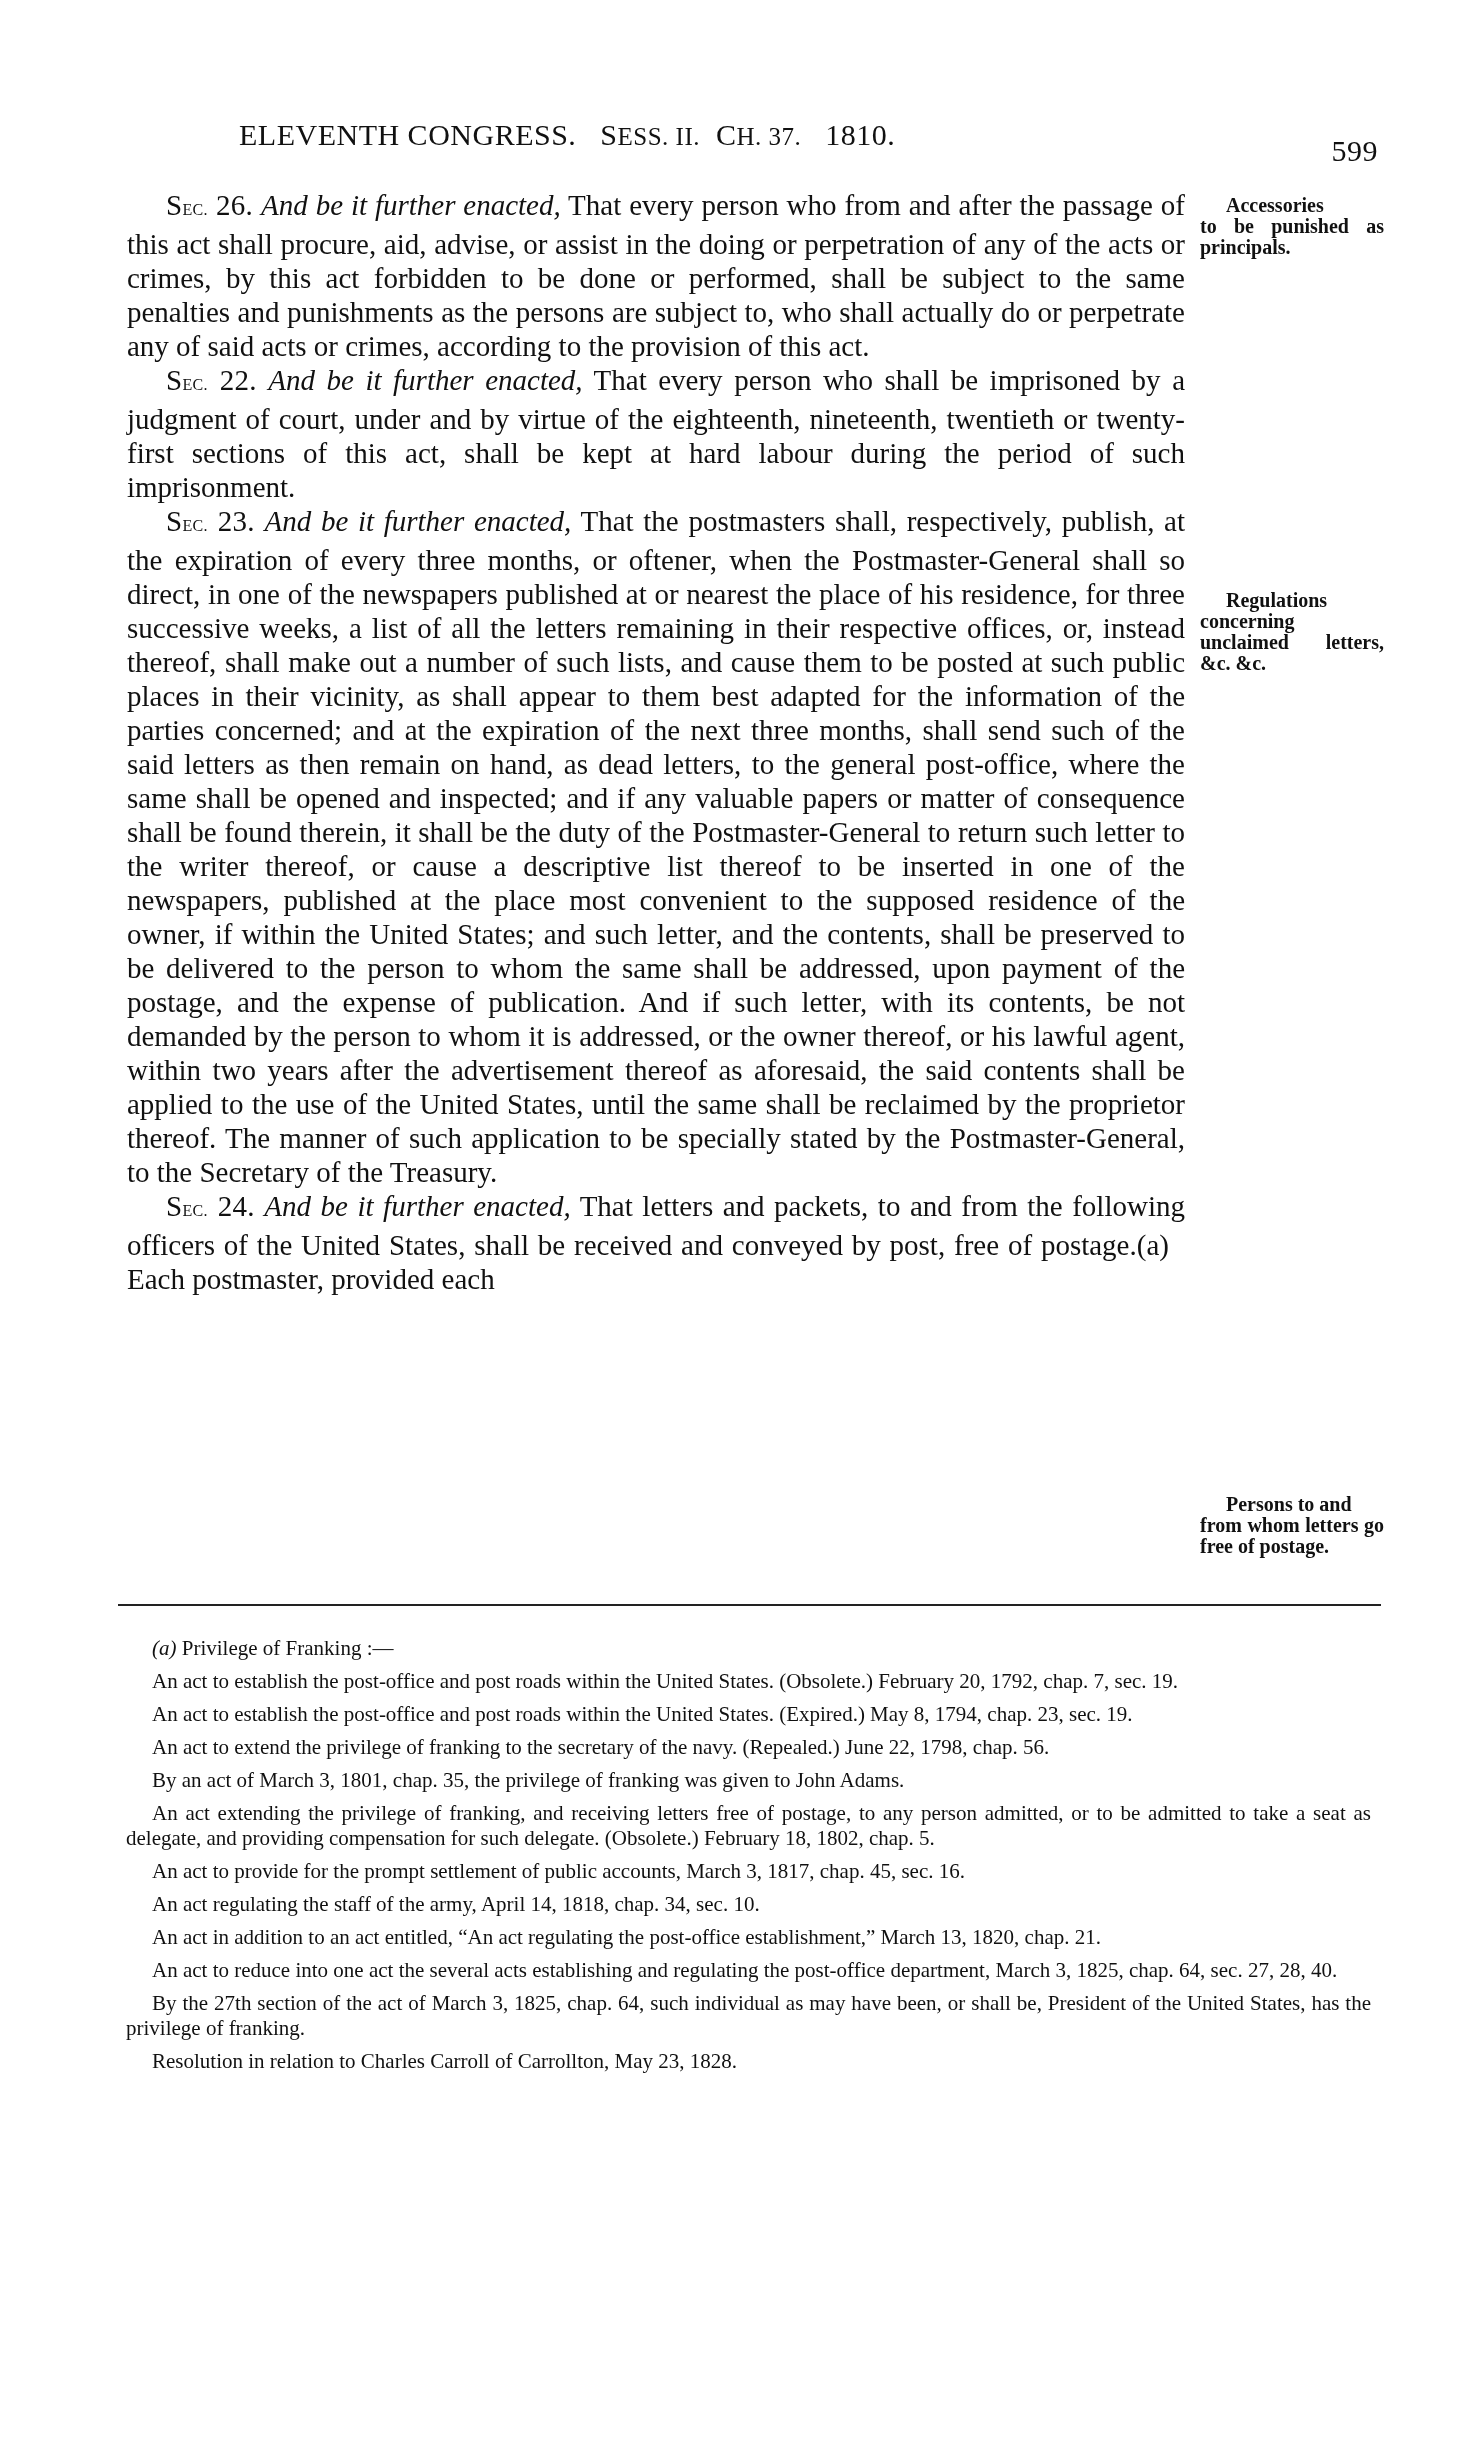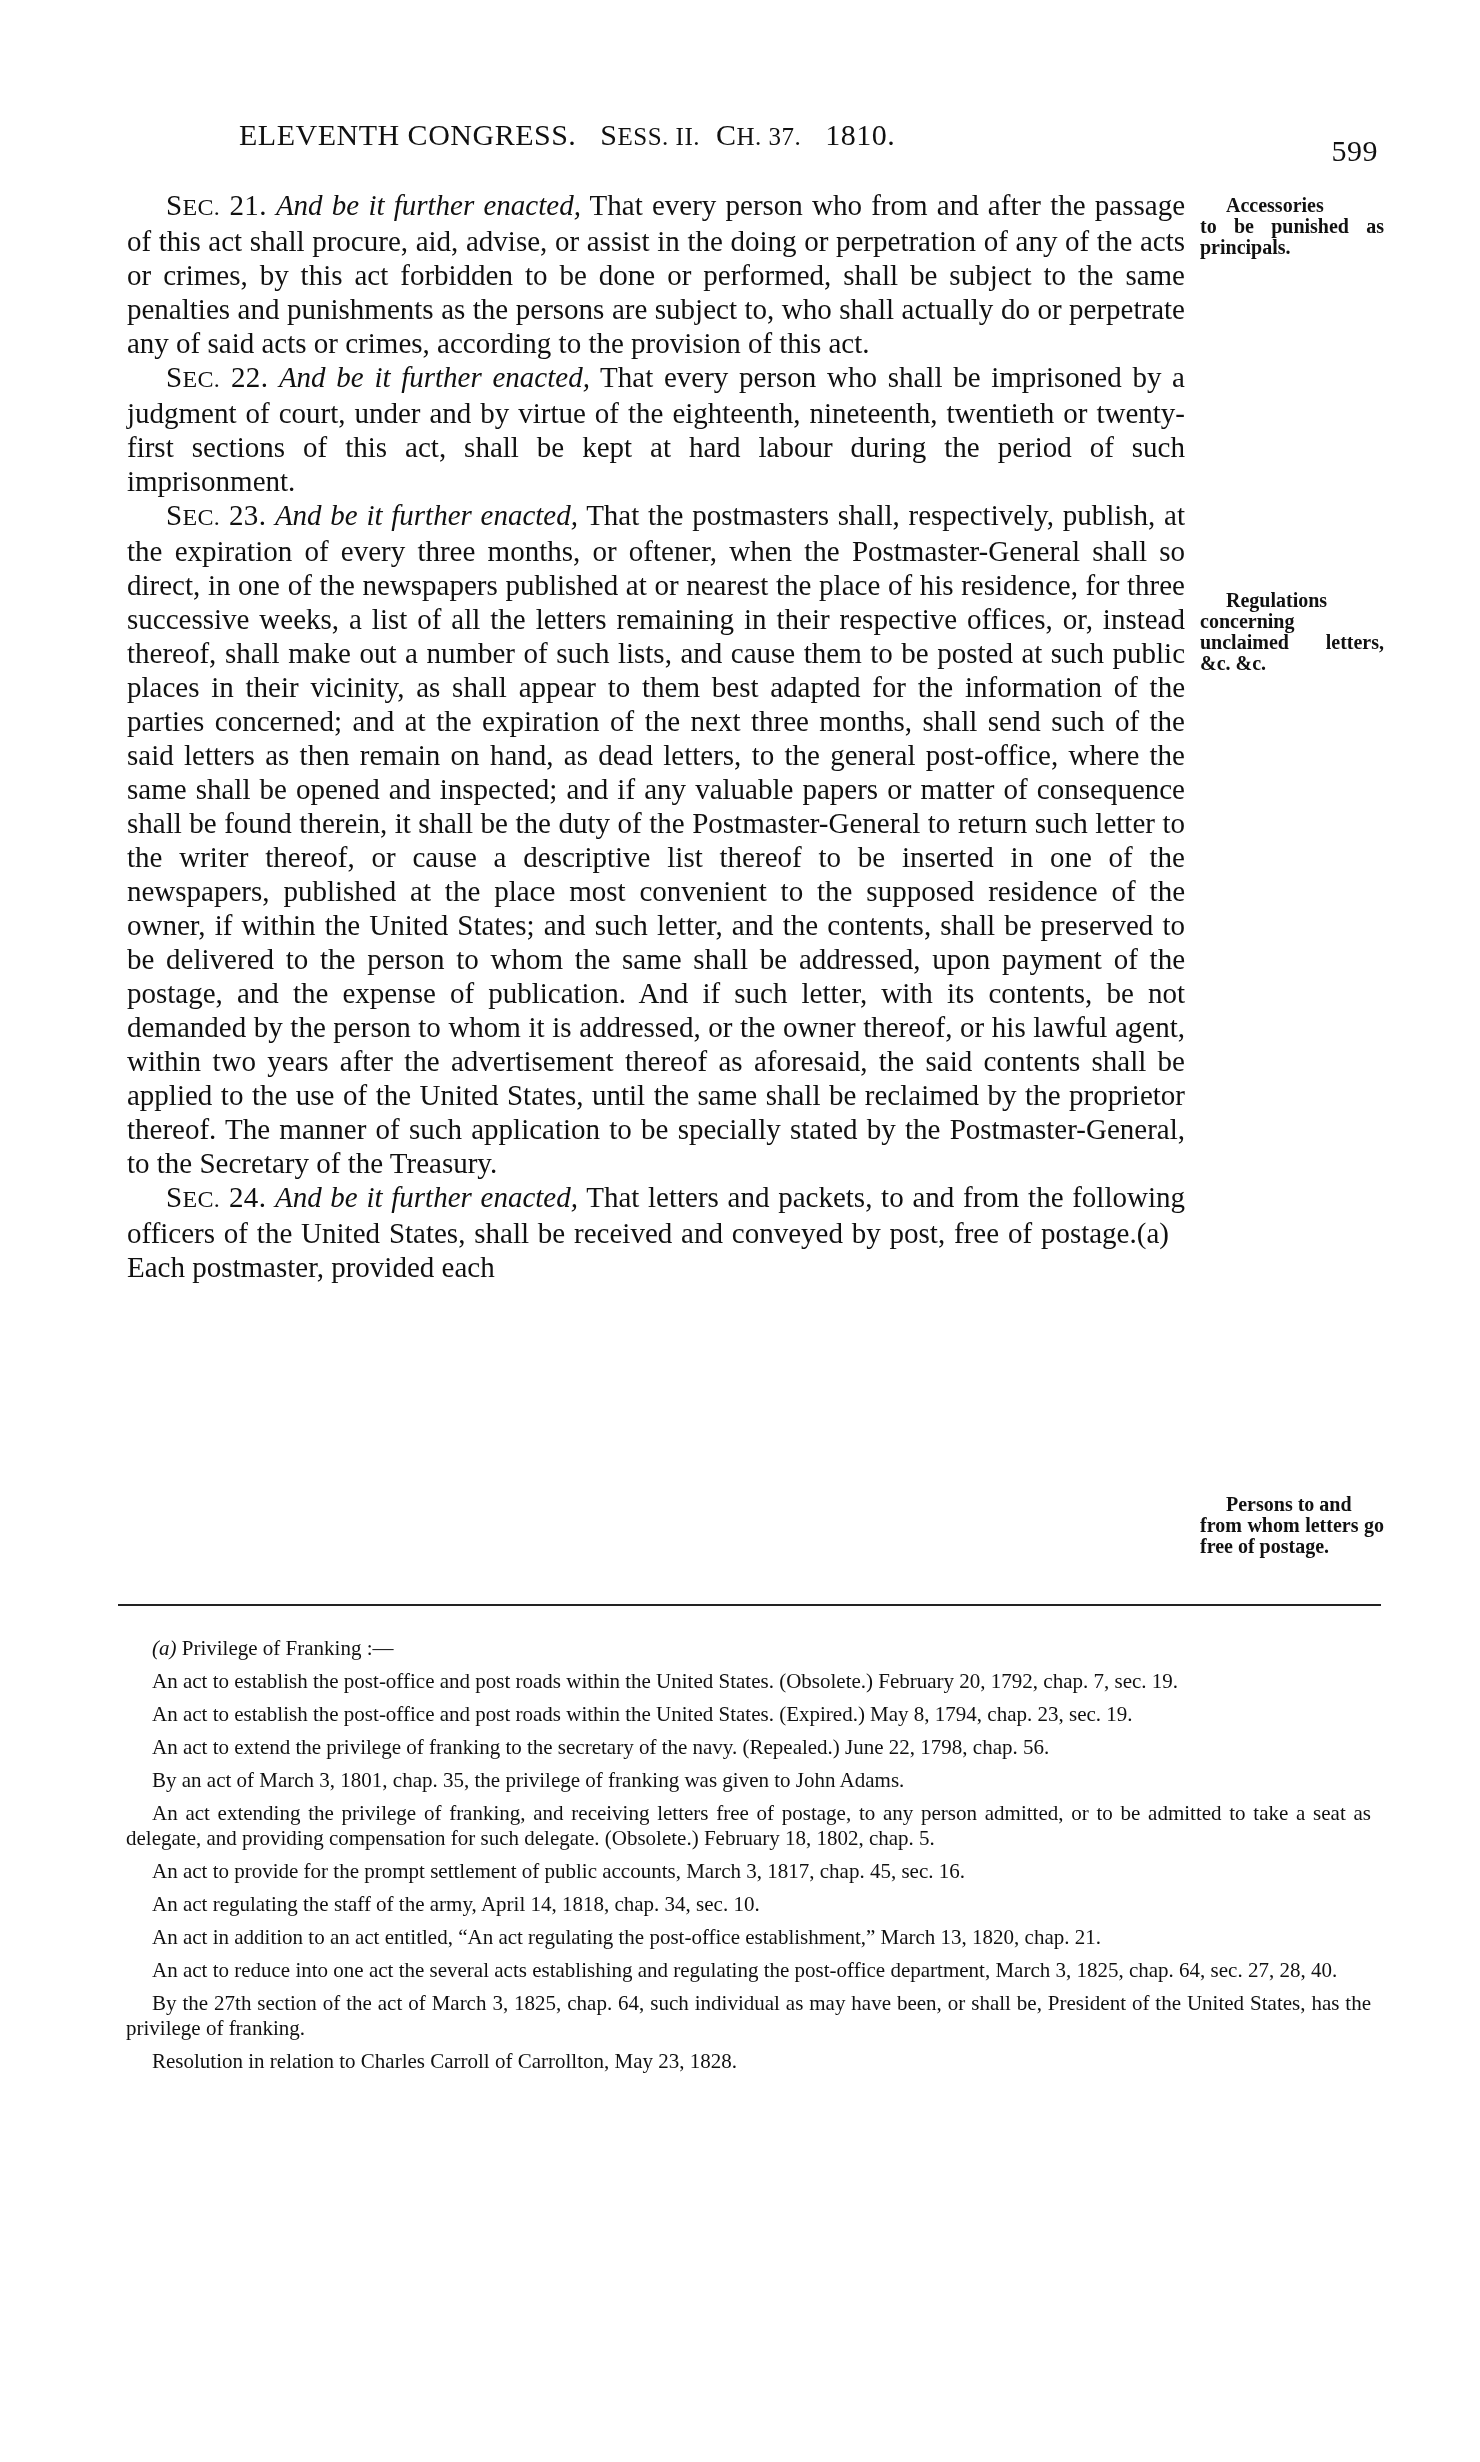--- a/index.html
+++ b/index.html
@@ -4,21 +4,21 @@
 <style>
   html, body { margin: 0; padding: 0; background: #ffffff; }
   body { width: 1480px; height: 2462px; position: relative; color: #111; font-family: "Liberation Serif", "DejaVu Serif", serif; overflow: hidden; }
   .header { position: absolute; top: 118px; left: 239px; width: 1139px; height: 46px; font-size: 30px; letter-spacing: 0.5px; }
   .header .running { position: absolute; left: 0; top: 0; white-space: nowrap; }
   .header .running .sc { font-size: 25px; }
   .header .pageno { position: absolute; right: 0; top: 16px; }
   .main { position: absolute; top: 188px; left: 127px; width: 1058px; font-size: 29px; line-height: 34px; text-align: justify; }
   .main p { margin: 0; text-indent: 39px; }
   .main .sec-label { letter-spacing: 0.3px; }
-  .main .sec-label .sc { font-size: 24px; }
+  .main .sec-label .sc { font-size: 16px; }
   .main em { font-style: italic; }
   .margin-note { position: absolute; left: 1200px; width: 184px; font-family: "Liberation Serif", serif; font-weight: bold; font-size: 20px; line-height: 21px; text-align: justify; }
   .margin-note .first { display: block; text-indent: 26px; }
   .rule { position: absolute; top: 1604px; left: 118px; width: 1263px; height: 0; border-top: 2.8px solid #222; }
   .footnotes { position: absolute; top: 1628px; left: 118px; width: 1261px; font-size: 21px; line-height: 25px; text-align: justify; }
   .footnotes p { margin: 8px; text-indent: 26px; }
   .footnotes .lead { text-indent: 26px; }
 </style>
 </head>
 <body>
@@ -28,21 +28,21 @@
     <span>ELEVENTH CONGRESS.</span>&nbsp;&nbsp;
     <span><span>S</span><span class="sc">ESS. II.</span></span>&nbsp;
     <span><span>C</span><span class="sc">H. 37.</span></span>&nbsp;&nbsp;
     <span>1810.</span>
   </span>
   <span class="pageno">599</span>
 </div>
 
 <div class="main">
   <p>
-    <span class="sec-label"><span>S</span><span class="sc">EC.</span> <span>21.</span></span>
+    <span class="sec-label"><span>S</span><span class="sc">EC.</span> <span>26.</span></span>
     <em>And be it further enacted,</em>
     <span>That every person who from and after the passage of this act shall procure, aid, advise, or assist in the doing or perpetration of any of the acts or crimes, by this act forbidden to be done or performed, shall be subject to the same penalties and punishments as the persons are subject to, who shall actually do or perpetrate any of said acts or crimes, according to the provision of this act.</span>
   </p>
   <p>
     <span class="sec-label"><span>S</span><span class="sc">EC.</span> <span>22.</span></span>
     <em>And be it further enacted,</em>
     <span>That every person who shall be imprisoned by a judgment of court, under and by virtue of the eighteenth, nineteenth, twentieth or twenty-first sections of this act, shall be kept at hard labour during the period of such imprisonment.</span>
   </p>
   <p>
     <span class="sec-label"><span>S</span><span class="sc">EC.</span> <span>23.</span></span>

